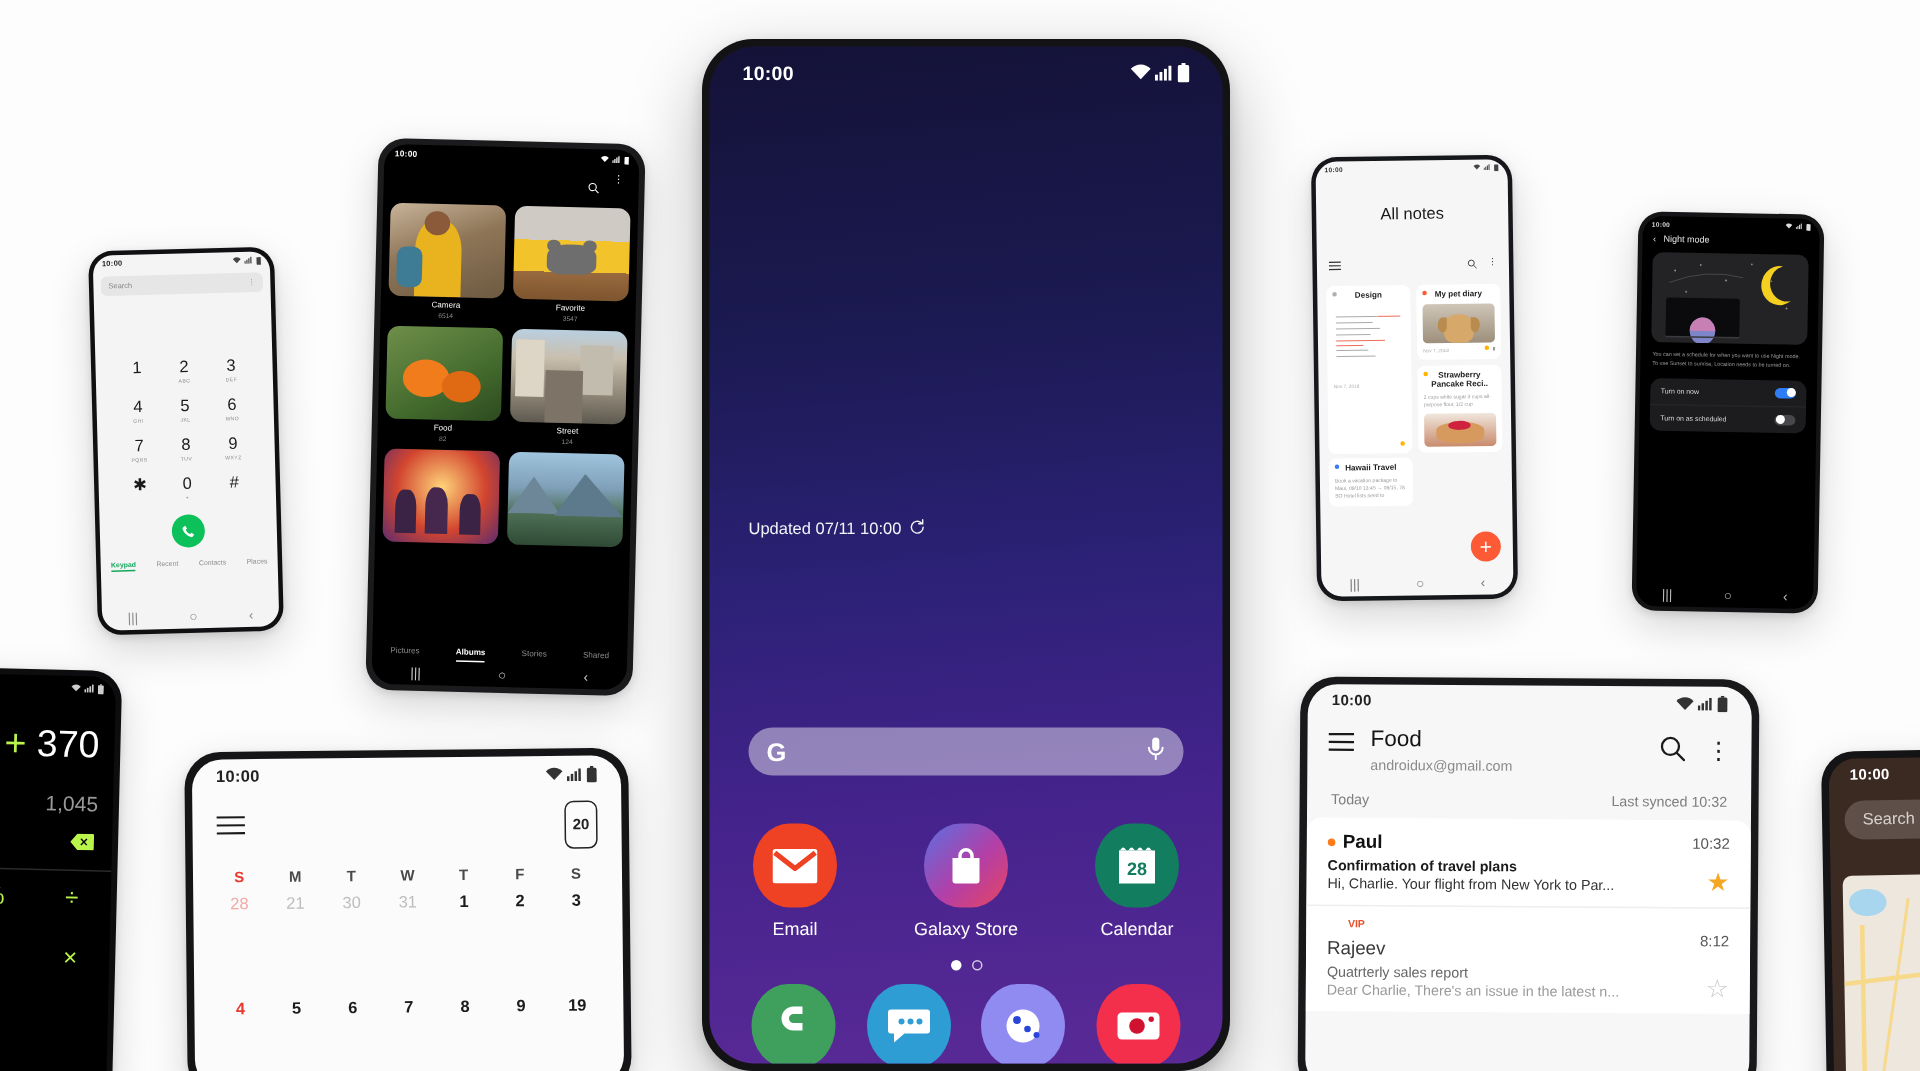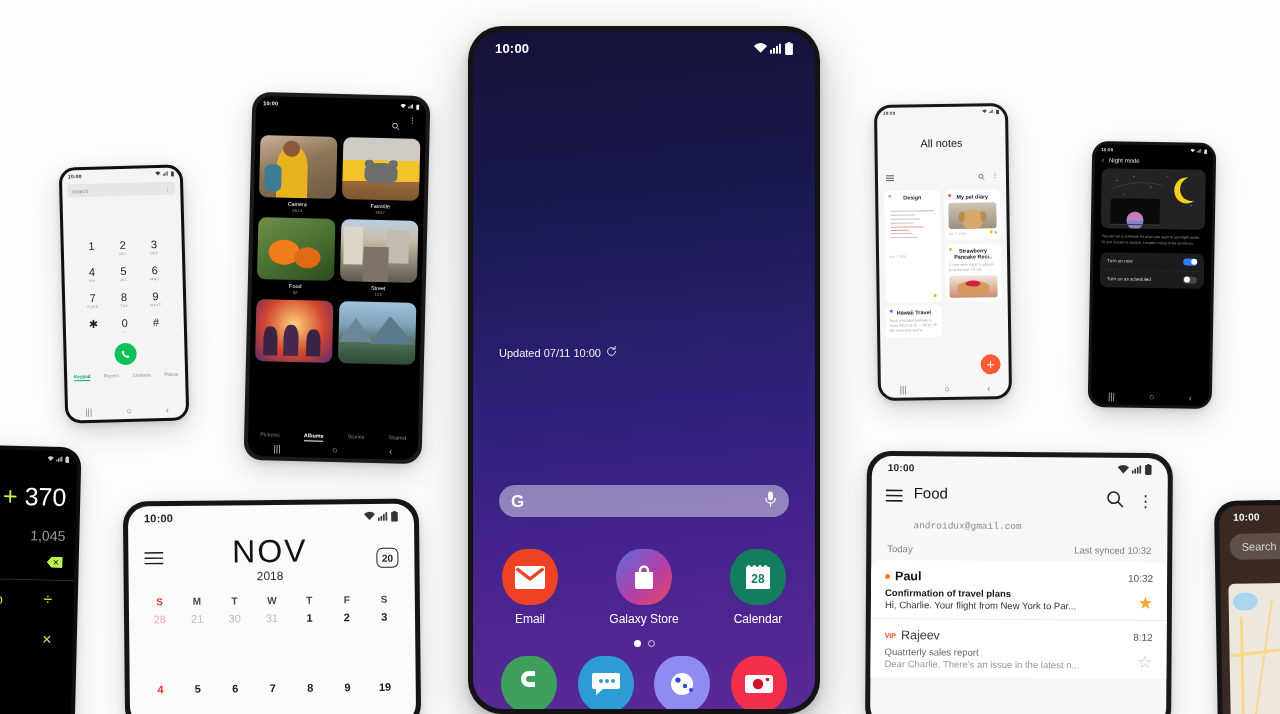--- a/index.html
+++ b/index.html
@@ -145,48 +145,48 @@
   .tgl.off { background:#48484c; } .tgl.off i { left:.5px; }
 
   
   #phone-email { left:866px; top:452px; width:306px; height:280px; border-radius:24px;
      transform:rotate(0.4deg); background:#19191b; }
   #phone-email .screen { inset:5px; border-radius:20px; background:#f7f7f7; }
   #phone-email .statusbar { height:22px; font-size:10px; color:#222; padding:0 16px; }
   .e-head { display:flex; align-items:flex-start; justify-content:space-between; padding:6px 14px 0; }
   .e-left { display:flex; gap:11px; align-items:flex-start; }
   .e-title { font-size:15px; color:#141414; }
-  .e-sub { font-size:9.5px; color:#8b8b8b; margin-top:19px;font-family:Liberation Mono, monospace; }
+  .e-sub { font-size:9.5px; color:#8b8b8b; margin-top:4px; }
   .e-right { display:flex; gap:14px; align-items:center; padding-top:5px; }
   .e-meta { display:flex; justify-content:space-between; padding:12px 16px 6px;
      font-size:9.5px; color:#7d7d7d; }
   .e-item { background:#fff; border-radius:10px 10px 0 0; padding:9px 14px 8px; }
   .e-item.alt { background:#fff; border-radius:0; border-top:1px solid #eee; }
   .e-r1 { display:flex; align-items:center; justify-content:space-between; }
   .e-from { display:flex; align-items:center; gap:5px; font-size:12.5px; font-weight:bold; color:#111; }
   .e-time { font-size:10px; color:#555; }
   .e-subj { font-size:9.5px; font-weight:bold; color:#1a1a1a; margin-top:4px; }
   .e-prev { font-size:9.5px; color:#333; margin-top:1px; }
   .e-body { display:flex; justify-content:space-between; align-items:flex-end; }
   .unread { width:5px; height:5px; border-radius:50%; background:#ff7a1a; }
   .vip { font-size:7px; font-weight:bold; color:#e8502a; border:0; }
-  .e-item.read .e-from { color:#555; font-weight:normal; }
+  .e-item.read .e-from { color:#555; font-weight:normal;flex-direction:column; }
   .e-item.read .e-subj { font-weight:normal; color:#666; }
   .e-item.read .e-prev { color:#9a9a9a; }
 
   
   #phone-cal { left:124px; top:500px; width:296px; height:230px; border-radius:24px;
      transform:rotate(-0.6deg); background:#151517; }
   #phone-cal .screen { inset:5px; border-radius:20px; background:#fbfbfb; }
   #phone-cal .statusbar { height:24px; font-size:11px; color:#222; padding:0 16px;}
   .c-head { display:flex; align-items:center; justify-content:space-between; padding:6px 16px 0; }
   .c-month { text-align:center; }
   .c-m { font-size:32px; font-weight:300; letter-spacing:2px; color:#131313; line-height:1; }
   .c-y { font-size:12px; color:#333; margin-top:2px; }
-  .c-badge { width:22px; height:20px; border:1.4px solid #222; border-radius:6px;
+  .c-badge { width:22px; height:32px; border:1.4px solid #222; border-radius:6px;
     display:flex; align-items:center; justify-content:center; font-size:10px; font-weight:bold; color:#222;}
   .c-grid { margin-top:12px; padding:0 12px; }
   .c-row { display:grid; grid-template-columns:repeat(7,1fr); text-align:center; }
   .c-dow { font-size:10px; font-weight:bold; color:#4a4a4a; }
   .c-dow.sun { color:#e8392f; }
   .c-day { font-size:11px; font-weight:bold; color:#1c1c1c; margin-top:6px; }
   .c-day.mut { color:#bdbdbd; font-weight:normal; }
   .c-day.sun { color:#e8392f; }
   .c-day.mut.sun { color:#f1a9a4; }
 
@@ -466,24 +466,20 @@
               <rect x="2" y="0" width="2" height="1.2" fill="#333"></rect>
             </svg>
         </span>
       </div>
       <div class="c-head">
         <span>
           <svg width="19" height="14" viewBox="0 0 20 14">
               <path d="M0 1.4h20M0 7h20M0 12.6h20" stroke="#1a1a1a" stroke-width="1.5"></path>
             </svg>
         </span>
-        <div class="c-month">
-          <div class="c-m">NOV</div>
-          <div class="c-y">2018</div>
-        </div>
         <div class="c-badge">20</div>
       </div>
       <div class="c-grid">
         <div class="c-row">
           <span class="c-dow sun">S</span>
           <span class="c-dow">M</span>
           <span class="c-dow">T</span>
           <span class="c-dow">W</span>
           <span class="c-dow">T</span>
           <span class="c-dow">F</span>

